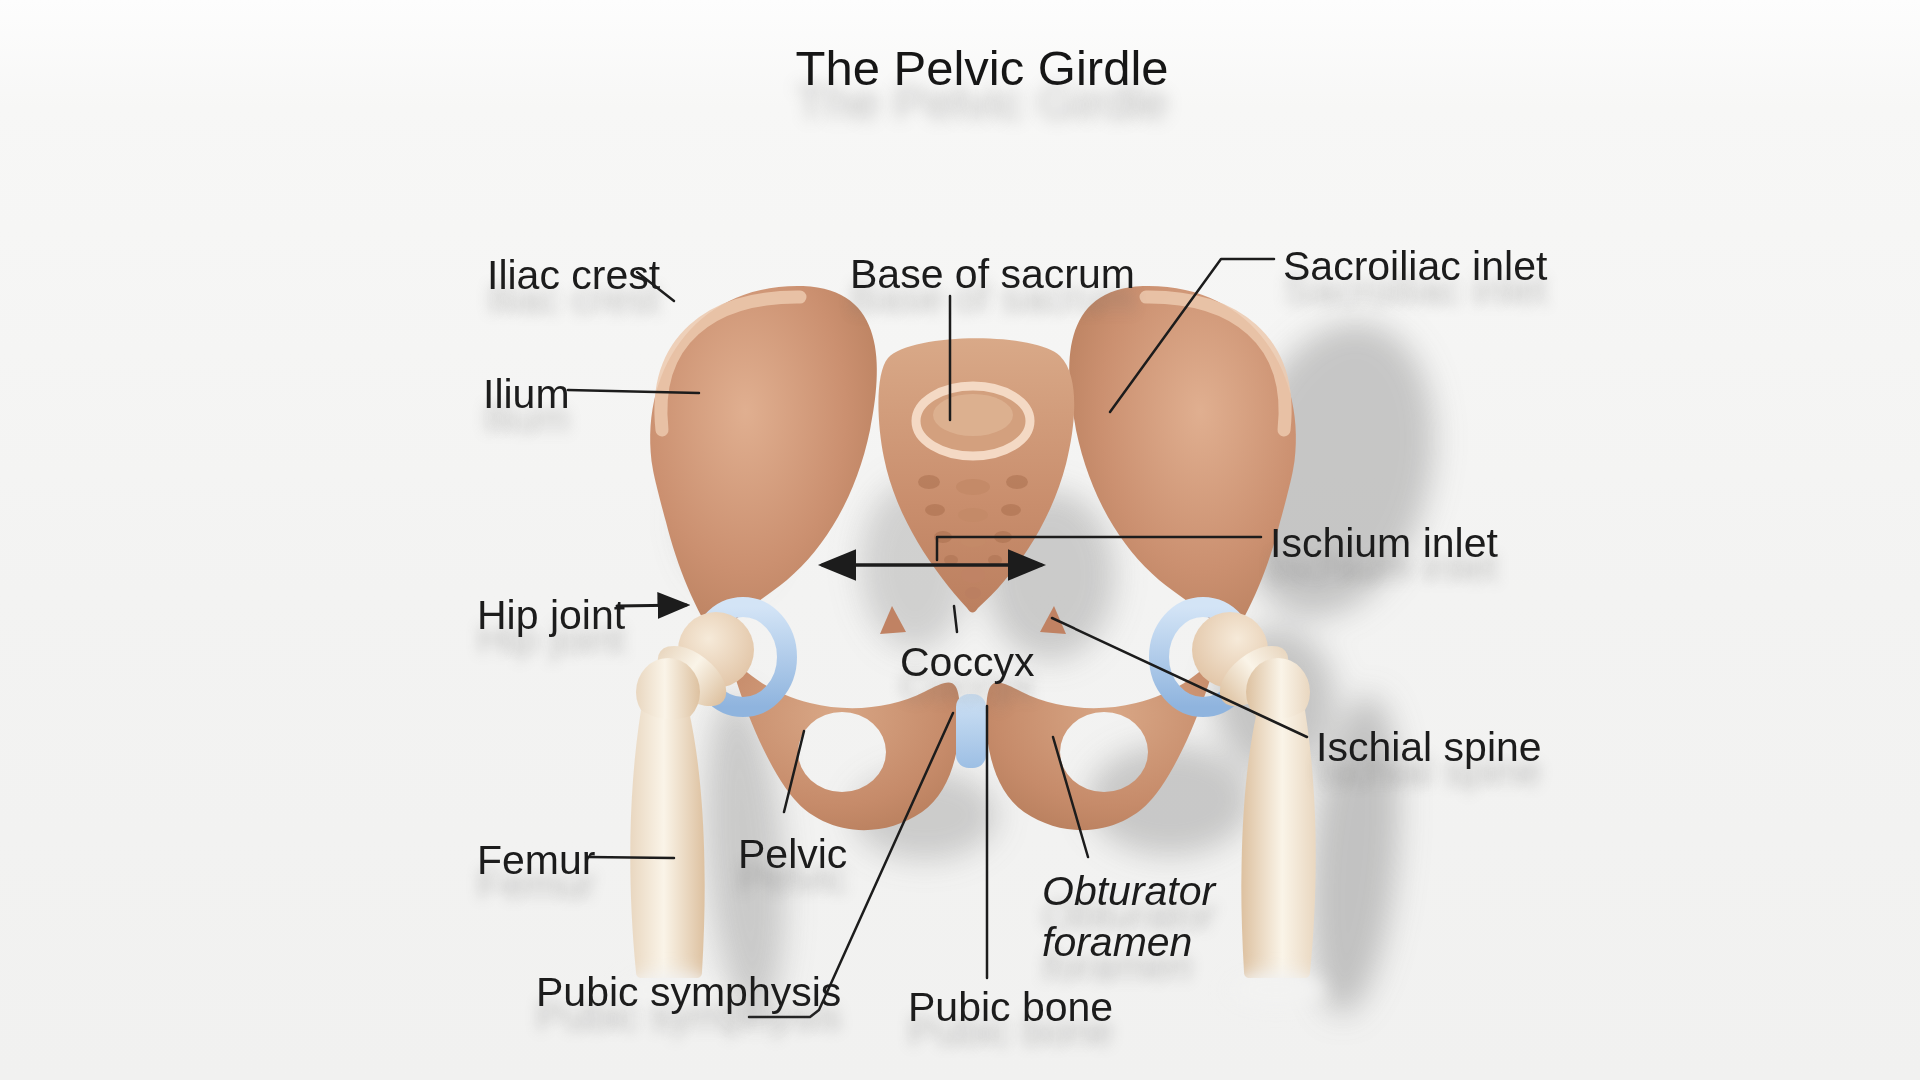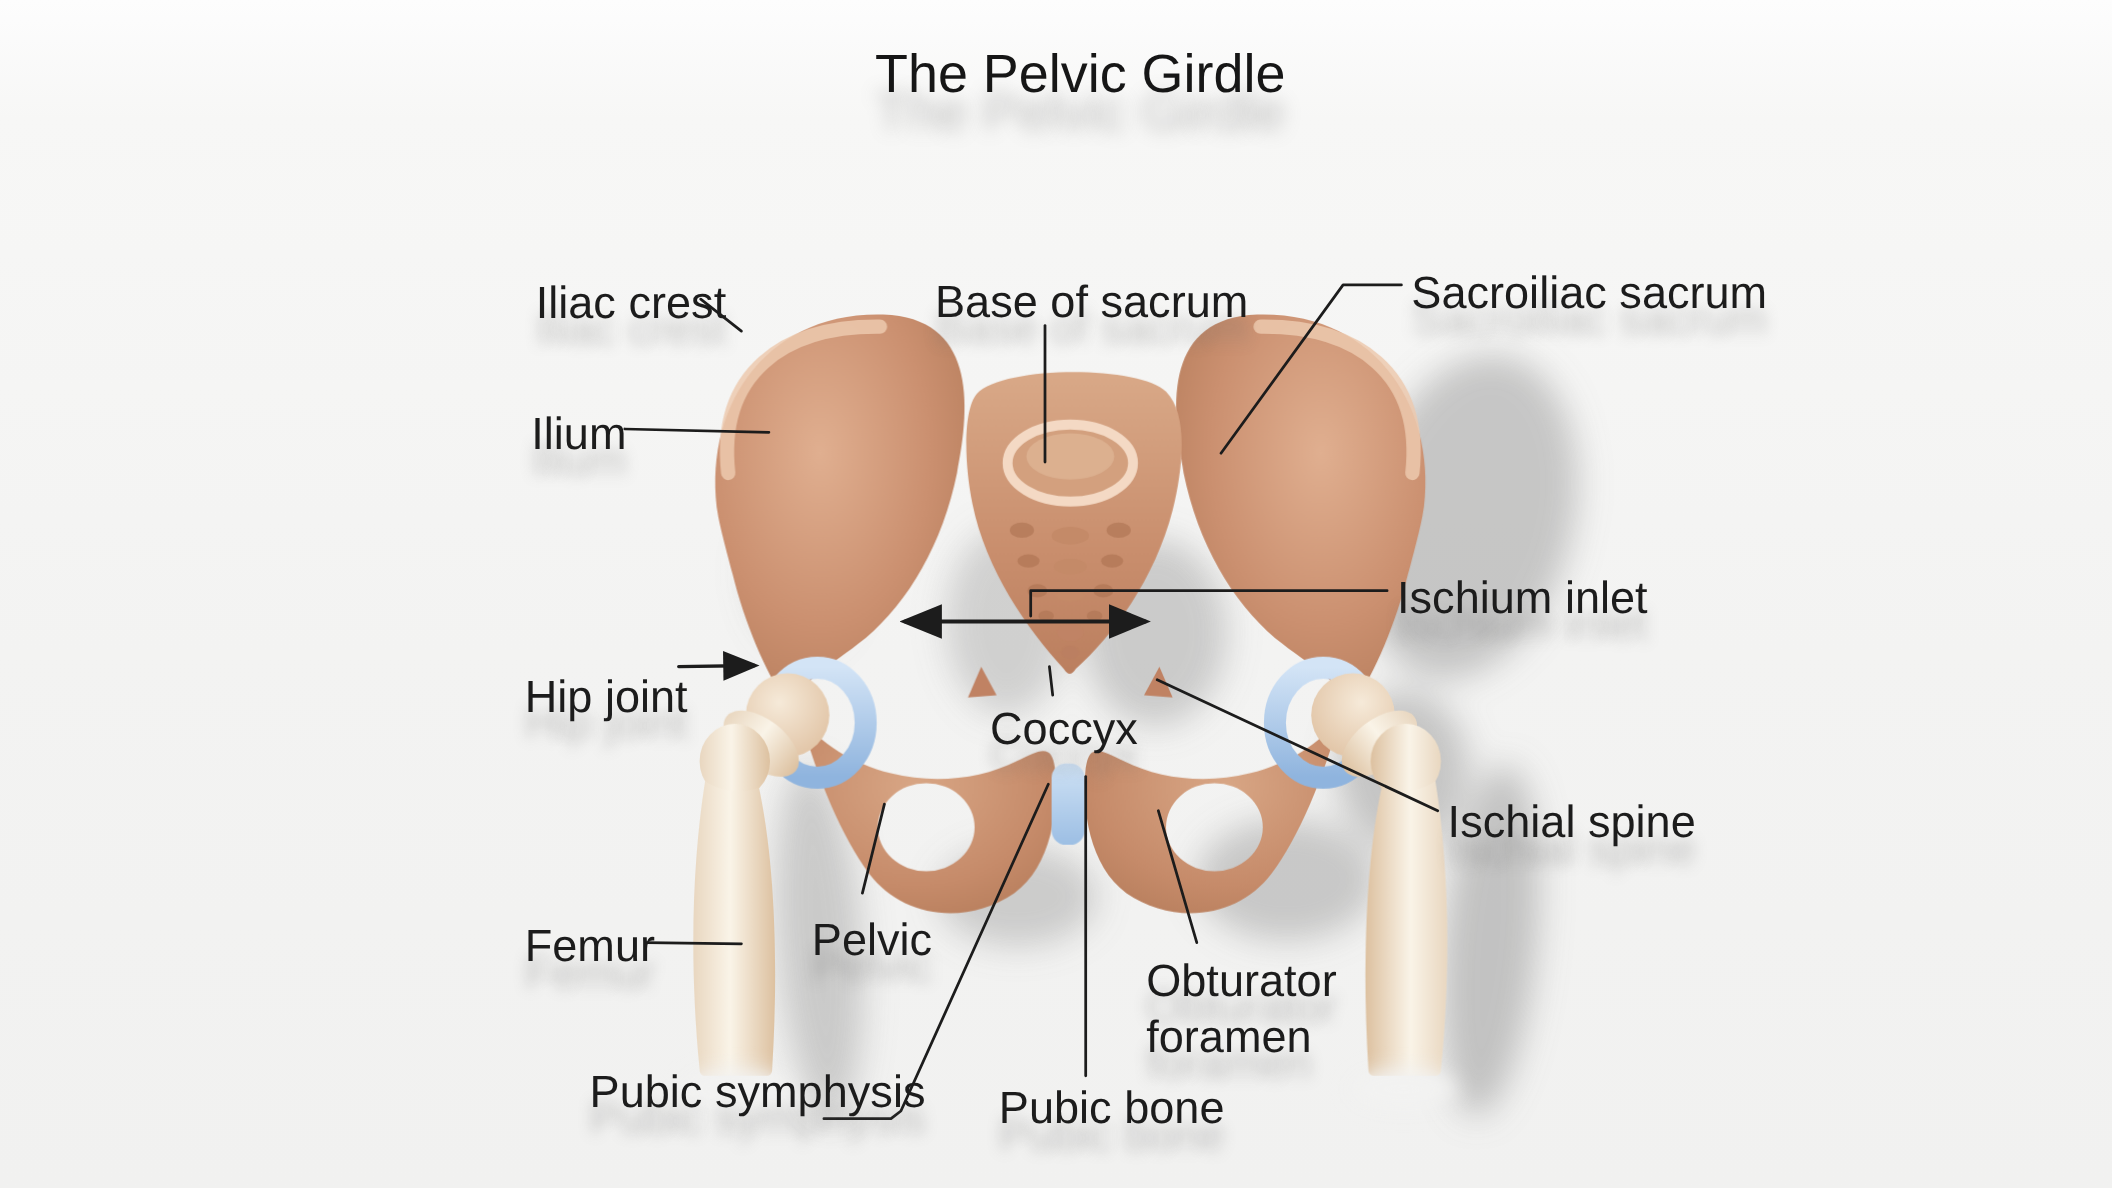--- a/index.html
+++ b/index.html
@@ -12,21 +12,21 @@
   .stage{position:absolute;inset:0;margin-left:40px;}
   svg{position:absolute;left:0;top:0;}
   .lbl{
     position:absolute;
     font-size:41px;
     line-height:1.25;
     color:#1c1c1c;
     white-space:nowrap;
     text-shadow:0 24px 13px rgba(110,110,110,0.38);
   }
-  .lbl.wrap{white-space:normal;}
+  .lbl.wrap{white-space:normal;font-style:italic;}
   .title{
     position:absolute;
     top:40px;left:942px;transform:translateX(-50%);
     font-size:49px;
     color:#161616;
     white-space:nowrap;
     text-shadow:0 34px 16px rgba(105,105,105,0.40);
   }
 </style>
 </head>
@@ -160,24 +160,24 @@
     <path d="M1013,737 L1048,857"></path>
     <path d="M913,713 L779,1010 L770,1017 L709,1017"></path>
     <path d="M947,706 L947,978"></path>
   </g>
 </svg>
 
 <div class="title">The Pelvic Girdle</div>
 
 <div class="lbl" style="left:447px;top:250px;">Iliac crest</div>
 <div class="lbl" style="left:810px;top:249px;">Base of sacrum</div>
-<div class="lbl" style="left:1243px;top:241px;">Sacroiliac sacrum</div>
+<div class="lbl" style="left:1243px;top:241px;">Sacroiliac inlet</div>
 <div class="lbl" style="left:443px;top:369px;text-align:right;">Ilium</div>
 <div class="lbl" style="left:1230px;top:518px;">Ischium inlet</div>
-<div class="lbl" style="left:437px;top:608px;">Hip joint</div>
+<div class="lbl" style="left:437px;top:590px;">Hip joint</div>
 <div class="lbl" style="left:860px;top:637px;">Coccyx</div>
 <div class="lbl" style="left:1276px;top:722px;">Ischial spine</div>
 <div class="lbl" style="left:437px;top:835px;">Femur</div>
 <div class="lbl" style="left:698px;top:829px;">Pelvic</div>
 <div class="lbl wrap" style="left:1002px;top:866px;width:180px;">Obturator foramen</div>
 <div class="lbl" style="left:496px;top:967px;">Pubic symphysis</div>
 <div class="lbl" style="left:868px;top:982px;">Pubic bone</div>
 
 </div>
 

